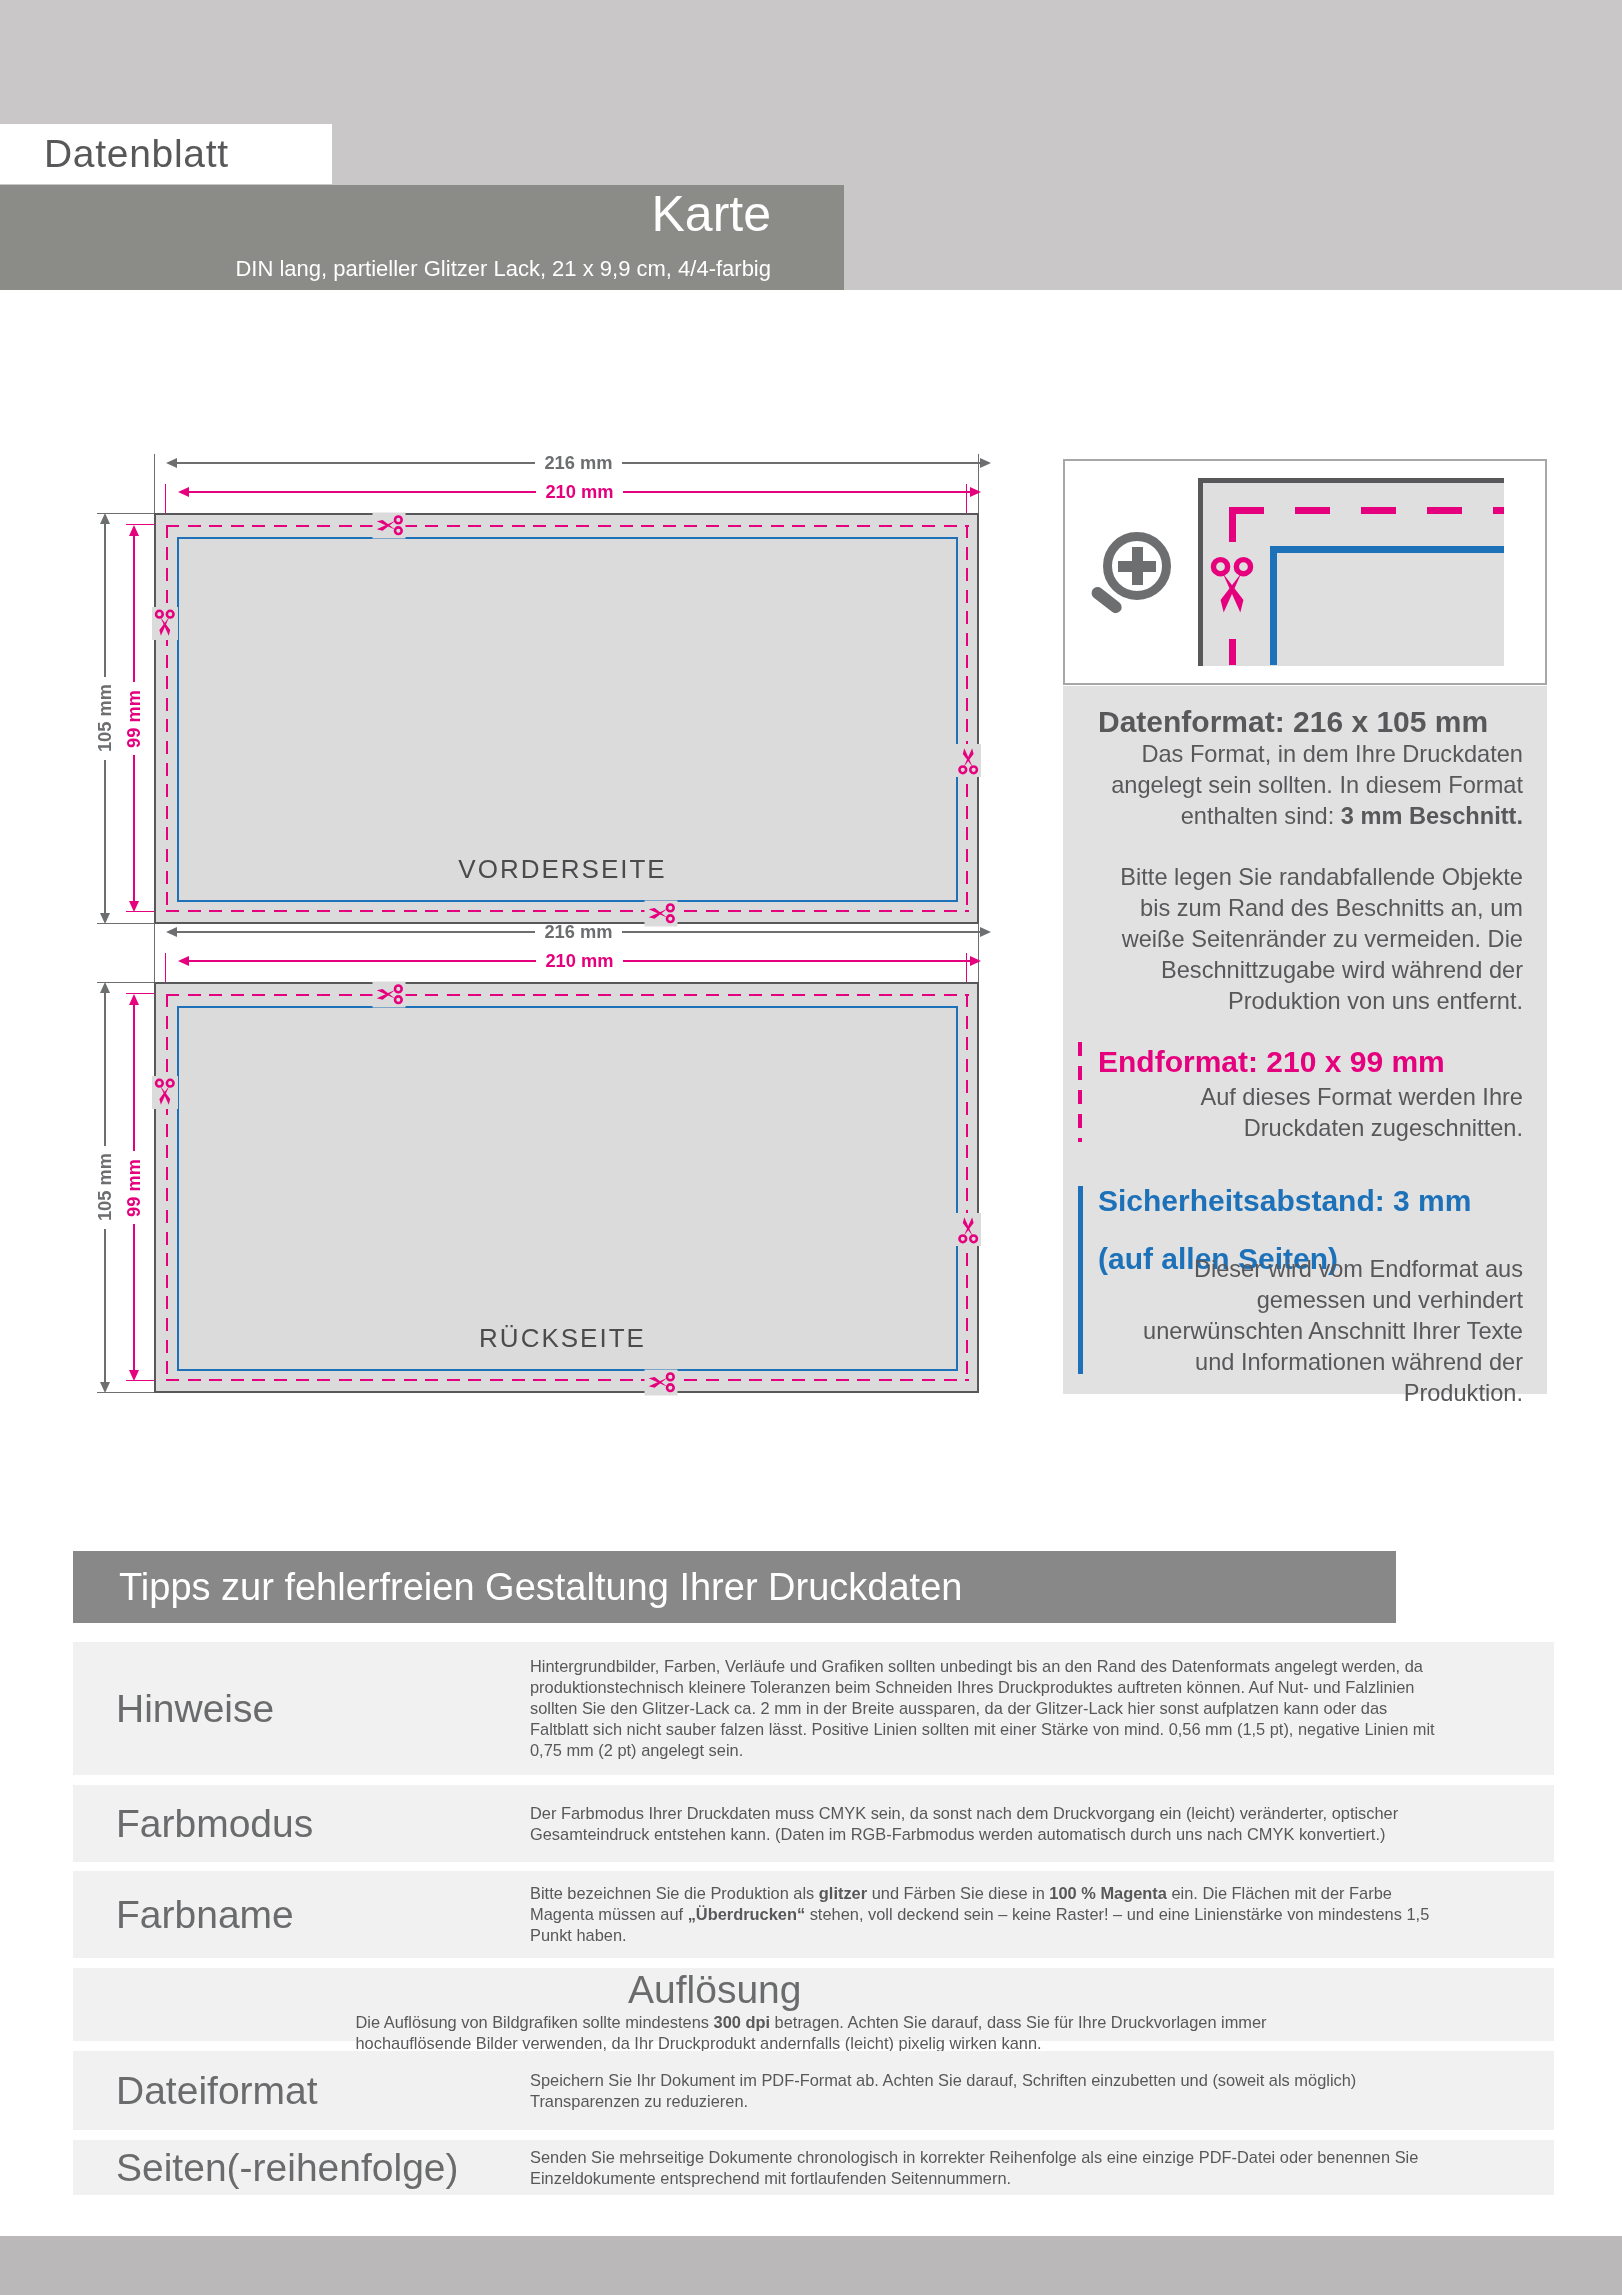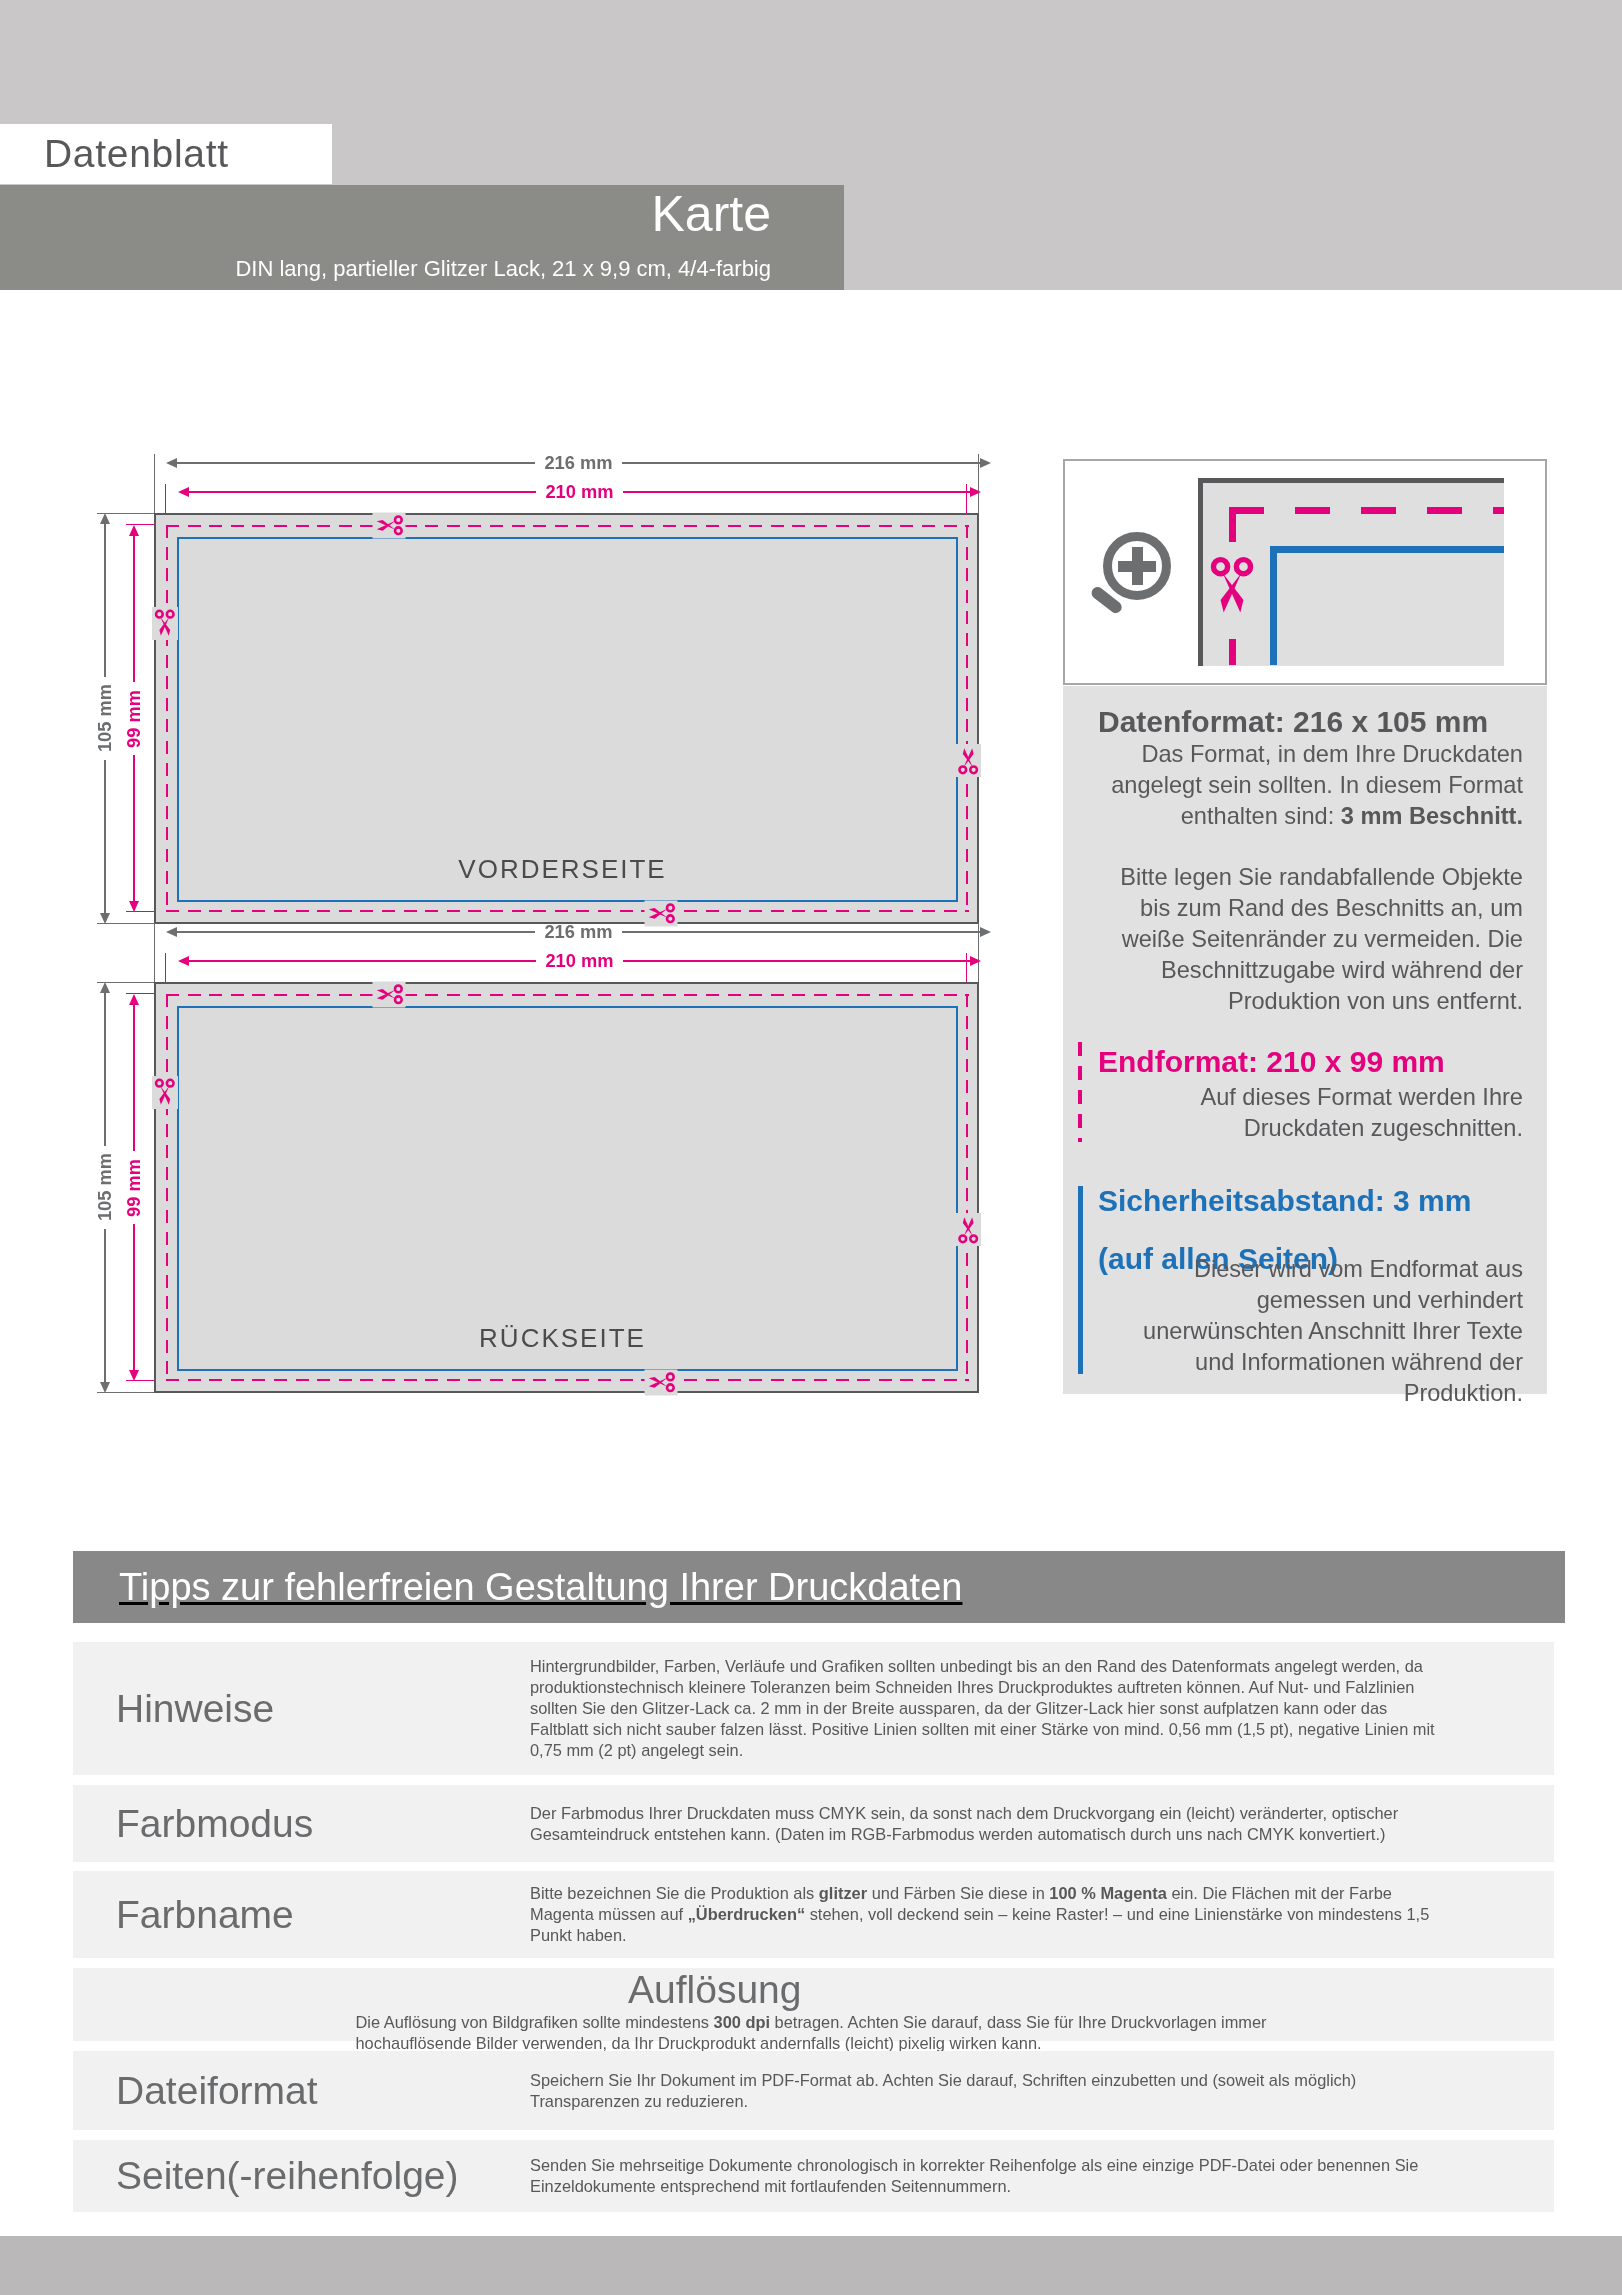--- a/index.html
+++ b/index.html
@@ -96,26 +96,26 @@
   .h-end{top:1045px;color:#e5007d;}
   .p-end{top:1082px;}
   .h-safe{top:1184px;color:#1d71b8;}
   .h-safe .sub{display:block;line-height:33px;margin-top:24px;}
   .p-safe{top:1254px;}
   .ind-dash{position:absolute;left:1078px;top:1042px;width:3.9px;height:100px;
         background:repeating-linear-gradient(180deg,#e5007d 0 14.4px,rgba(0,0,0,0) 14.4px 24px);}
   .ind-blue{position:absolute;left:1078px;top:1186px;width:4.6px;height:188px;background:#1d71b8;}
 
   
-  .tips-bar{position:absolute;left:73px;top:1551px;width:1492px;height:72px;background:#898889;
-        display:flex;align-items:center;text-decoration:underline;}
+  .tips-bar{position:absolute;left:73px;top:1551px;width:1323px;height:72px;background:#898889;
+        display:flex;align-items:center;}
   .tips-bar span{padding-left:46px;font-size:38px;color:#ffffff;}
   .tip-row{position:absolute;left:73px;width:1481px;background:#f2f1f1;display:flex;align-items:center;}
   .r1{top:1642px;height:133px;} .r2{top:1785px;height:77px;} .r3{top:1871px;height:87px;}
-  .r4{top:1968px;height:73px;flex-direction:column;} .r5{top:2051px;height:79px;} .r6{top:2140px;height:72px;}
+  .r4{top:1968px;height:73px;flex-direction:column;} .r5{top:2051px;height:79px;} .r6{top:2140px;height:55px;}
   .tip-label{width:457px;padding-left:43px;box-sizing:border-box;font-size:39px;color:#6a6b6d;flex-shrink:0;}
   .tip-text{width:916px;font-size:16.4px;line-height:21px;color:#58585a;}
   .tip-text b{font-weight:700;}
 
   .footer-bar{position:absolute;left:0;top:2236px;width:1623px;height:60px;background:#bab8b9;}
 </style>
 </head>
 <body>
 
 <div class="page">

